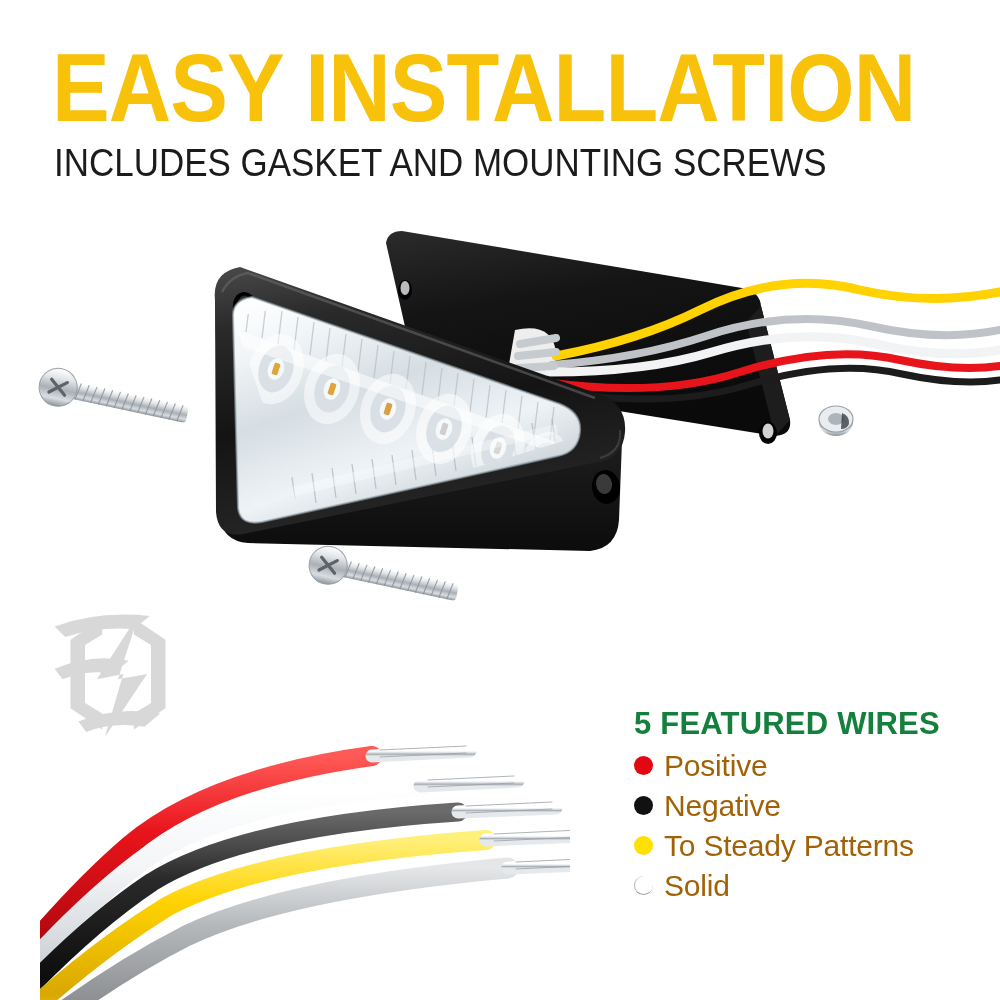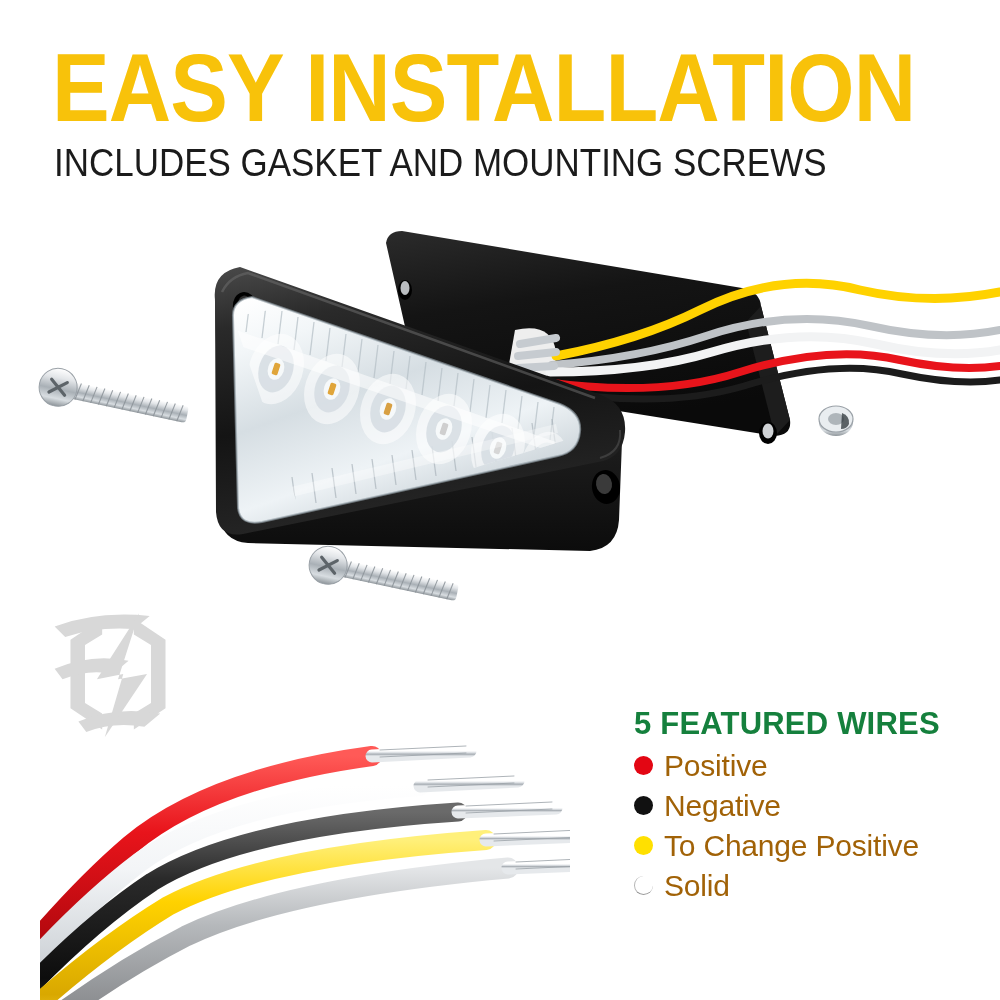--- a/index.html
+++ b/index.html
@@ -404,21 +404,21 @@
       <span class="legend-label">Positive</span>
     </div>
 
     <div class="legend-item">
       <span class="legend-dot" style="background:#111111;"></span>
       <span class="legend-label">Negative</span>
     </div>
 
     <div class="legend-item">
       <span class="legend-dot" style="background:#FFE000;"></span>
-      <span class="legend-label">To Change Positive</span>
+      <span class="legend-label">To Steady Patterns</span>
     </div>
 
     <div class="legend-item">
       <span class="legend-dot" style="background:#FFFFFF;border-bottom:1.5px solid #9a9a9a;border-left:1.5px solid #b4b4b4;"></span>
       <span class="legend-label">Solid</span>
     </div>
 
   </div>
 
 </div>

